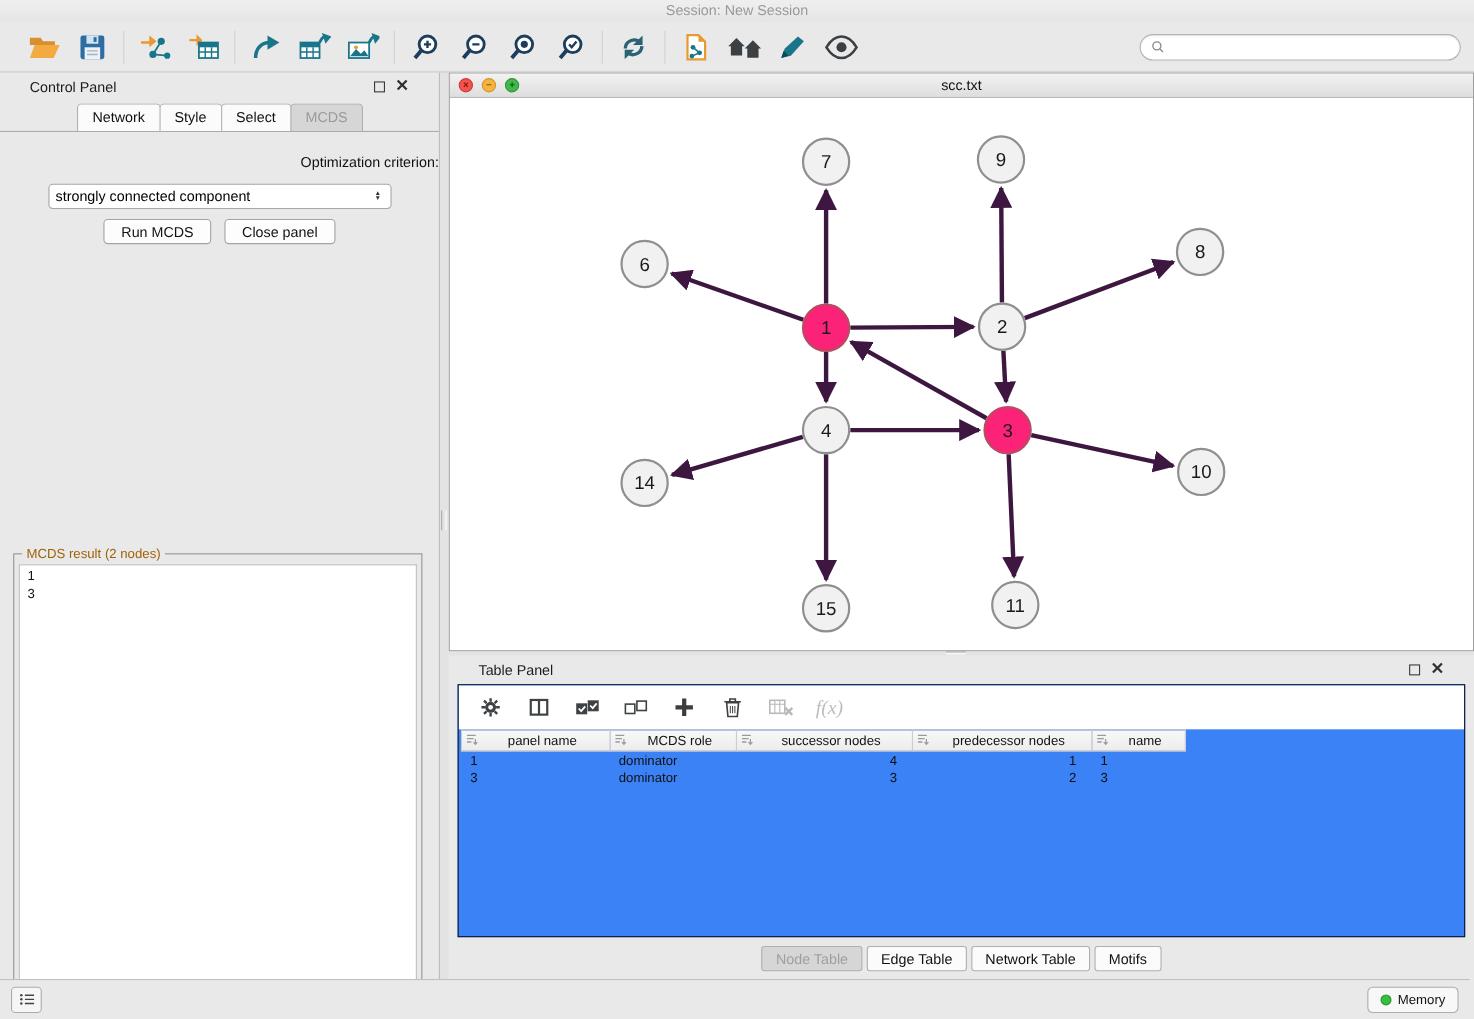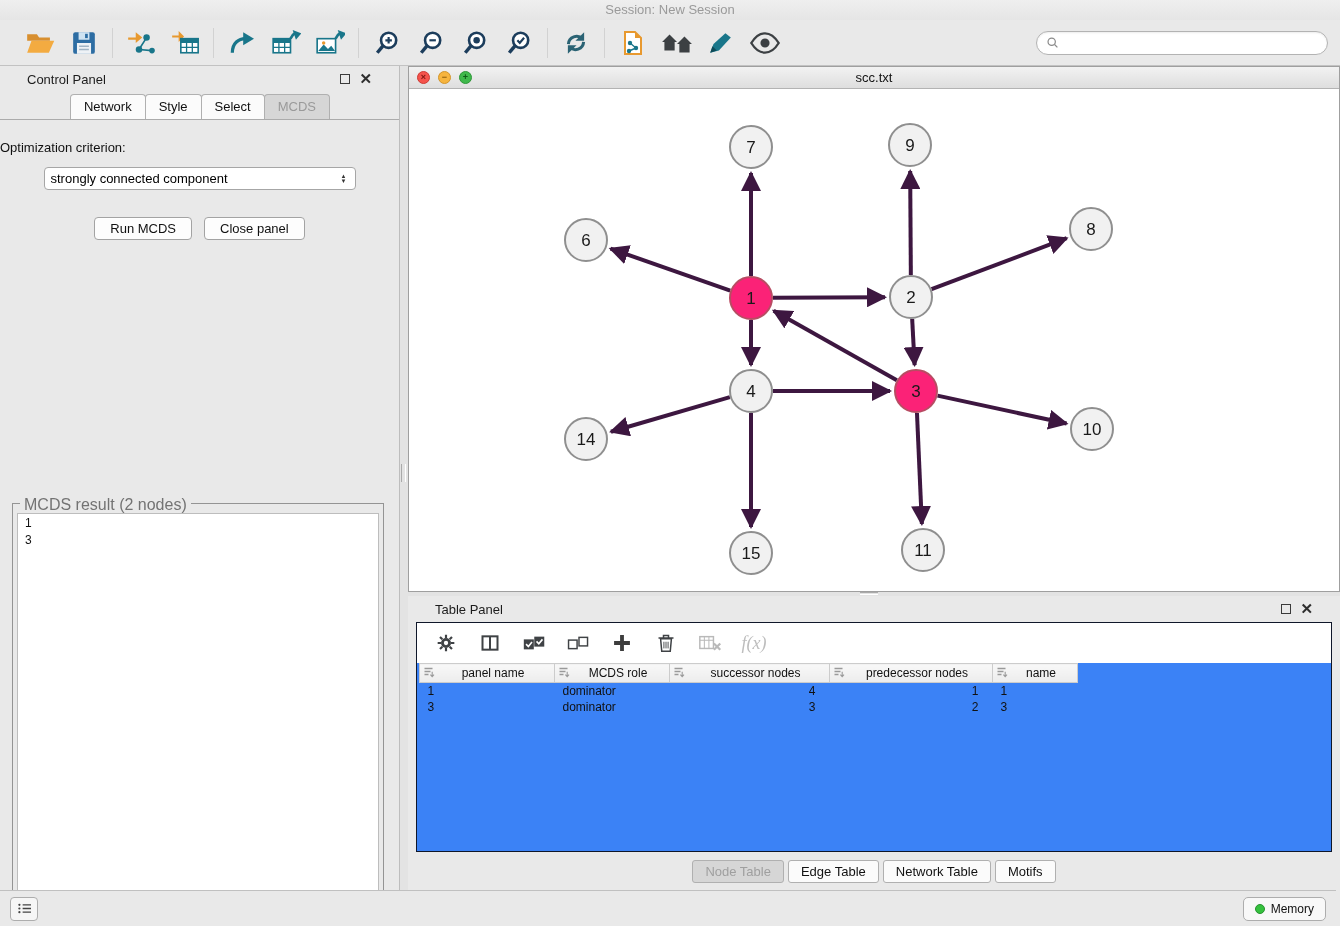--- a/index.html
+++ b/index.html
@@ -44,35 +44,35 @@
   .float-btn { width:10px; height:10px; border:1.5px solid #3a3a3a; background:transparent; cursor:pointer; }
   .close-btn { font-size:15px; font-weight:bold; color:#2e2e2e; line-height:12px; cursor:pointer; }
   .cp-tabbar { display:flex; justify-content:center; align-items:flex-end; height:28px; border-bottom:1px solid #ababab; }
   .cp-tab {
     font-size:13px; padding:4px 13px 5px; background:#fbfbfb; color:#111;
     border:1px solid #b0b0b0; border-bottom:none; border-radius:4px 4px 0 0;
     margin-right:-1px; cursor:pointer;
   }
   .cp-tab.active { background:#d6d6d6; color:#9a9a9a; }
   .cp-body { position:relative; height:calc(100% - 54px); }
-  .opt-label { margin-top:20px; text-align:left; font-size:13px; color:#111; }
+  .opt-label { margin-top:20px; text-align:right; font-size:13px; color:#111; }
   .select {
     margin:12px auto 0; width:312px; height:23px; background:#fff;
     border:1px solid #a6a6a6; border-radius:4px; display:flex; align-items:center;
     font-size:13px; padding:0 6px; cursor:pointer;
   }
   .select .arrows { margin-left:auto; display:flex; flex-direction:column; align-items:center; font-size:6px; line-height:5px; color:#333; padding-right:2px; }
-  .btn-row { display:flex; justify-content:center; gap:12px; margin-top:27px; }
+  .btn-row { display:flex; justify-content:center; gap:12px; margin-top:9px; }
   .btn {
     font-size:13px; padding:3px 15px; background:#fdfdfd; color:#111;
     border:1px solid #a3a3a3; border-radius:4px; cursor:pointer;
     box-shadow:0 1px 0 rgba(255,255,255,.7) inset;
   }
   .result-box { position:absolute; left:12px; right:15px; top:363px; bottom:14px; border:1px solid #949494; }
-  .result-legend { position:absolute; top:-8px; left:7px; background:#e9e9e9; font-size:16px; color:#737373; padding:0 4px; }
+  .result-legend { position:absolute; top:-8px; left:7px; background:#e9e9e9; font-size:12px; color:#a16207; padding:0 4px; }
   .result-inner {
     position:absolute; left:4px; right:4px; top:9px; bottom:4px;
     background:#fff; border:1px solid #bdbdbd;
     font-size:12px; line-height:17px; color:#111; padding:1px 7px;
     white-space:pre-line; overflow:auto;
   }
   
   .split-v { position:absolute; top:66px; left:400px; width:8px; bottom:36px; background:#e3e3e3; cursor:col-resize; }
   .split-v .grip { position:absolute; top:398px; left:1px; width:5px; height:18px; border-left:1px solid #aaa; border-right:1px solid #fff; }
   .split-h { position:absolute; left:408px; right:0; top:592px; height:4px; background:#e3e3e3; cursor:row-resize; }

